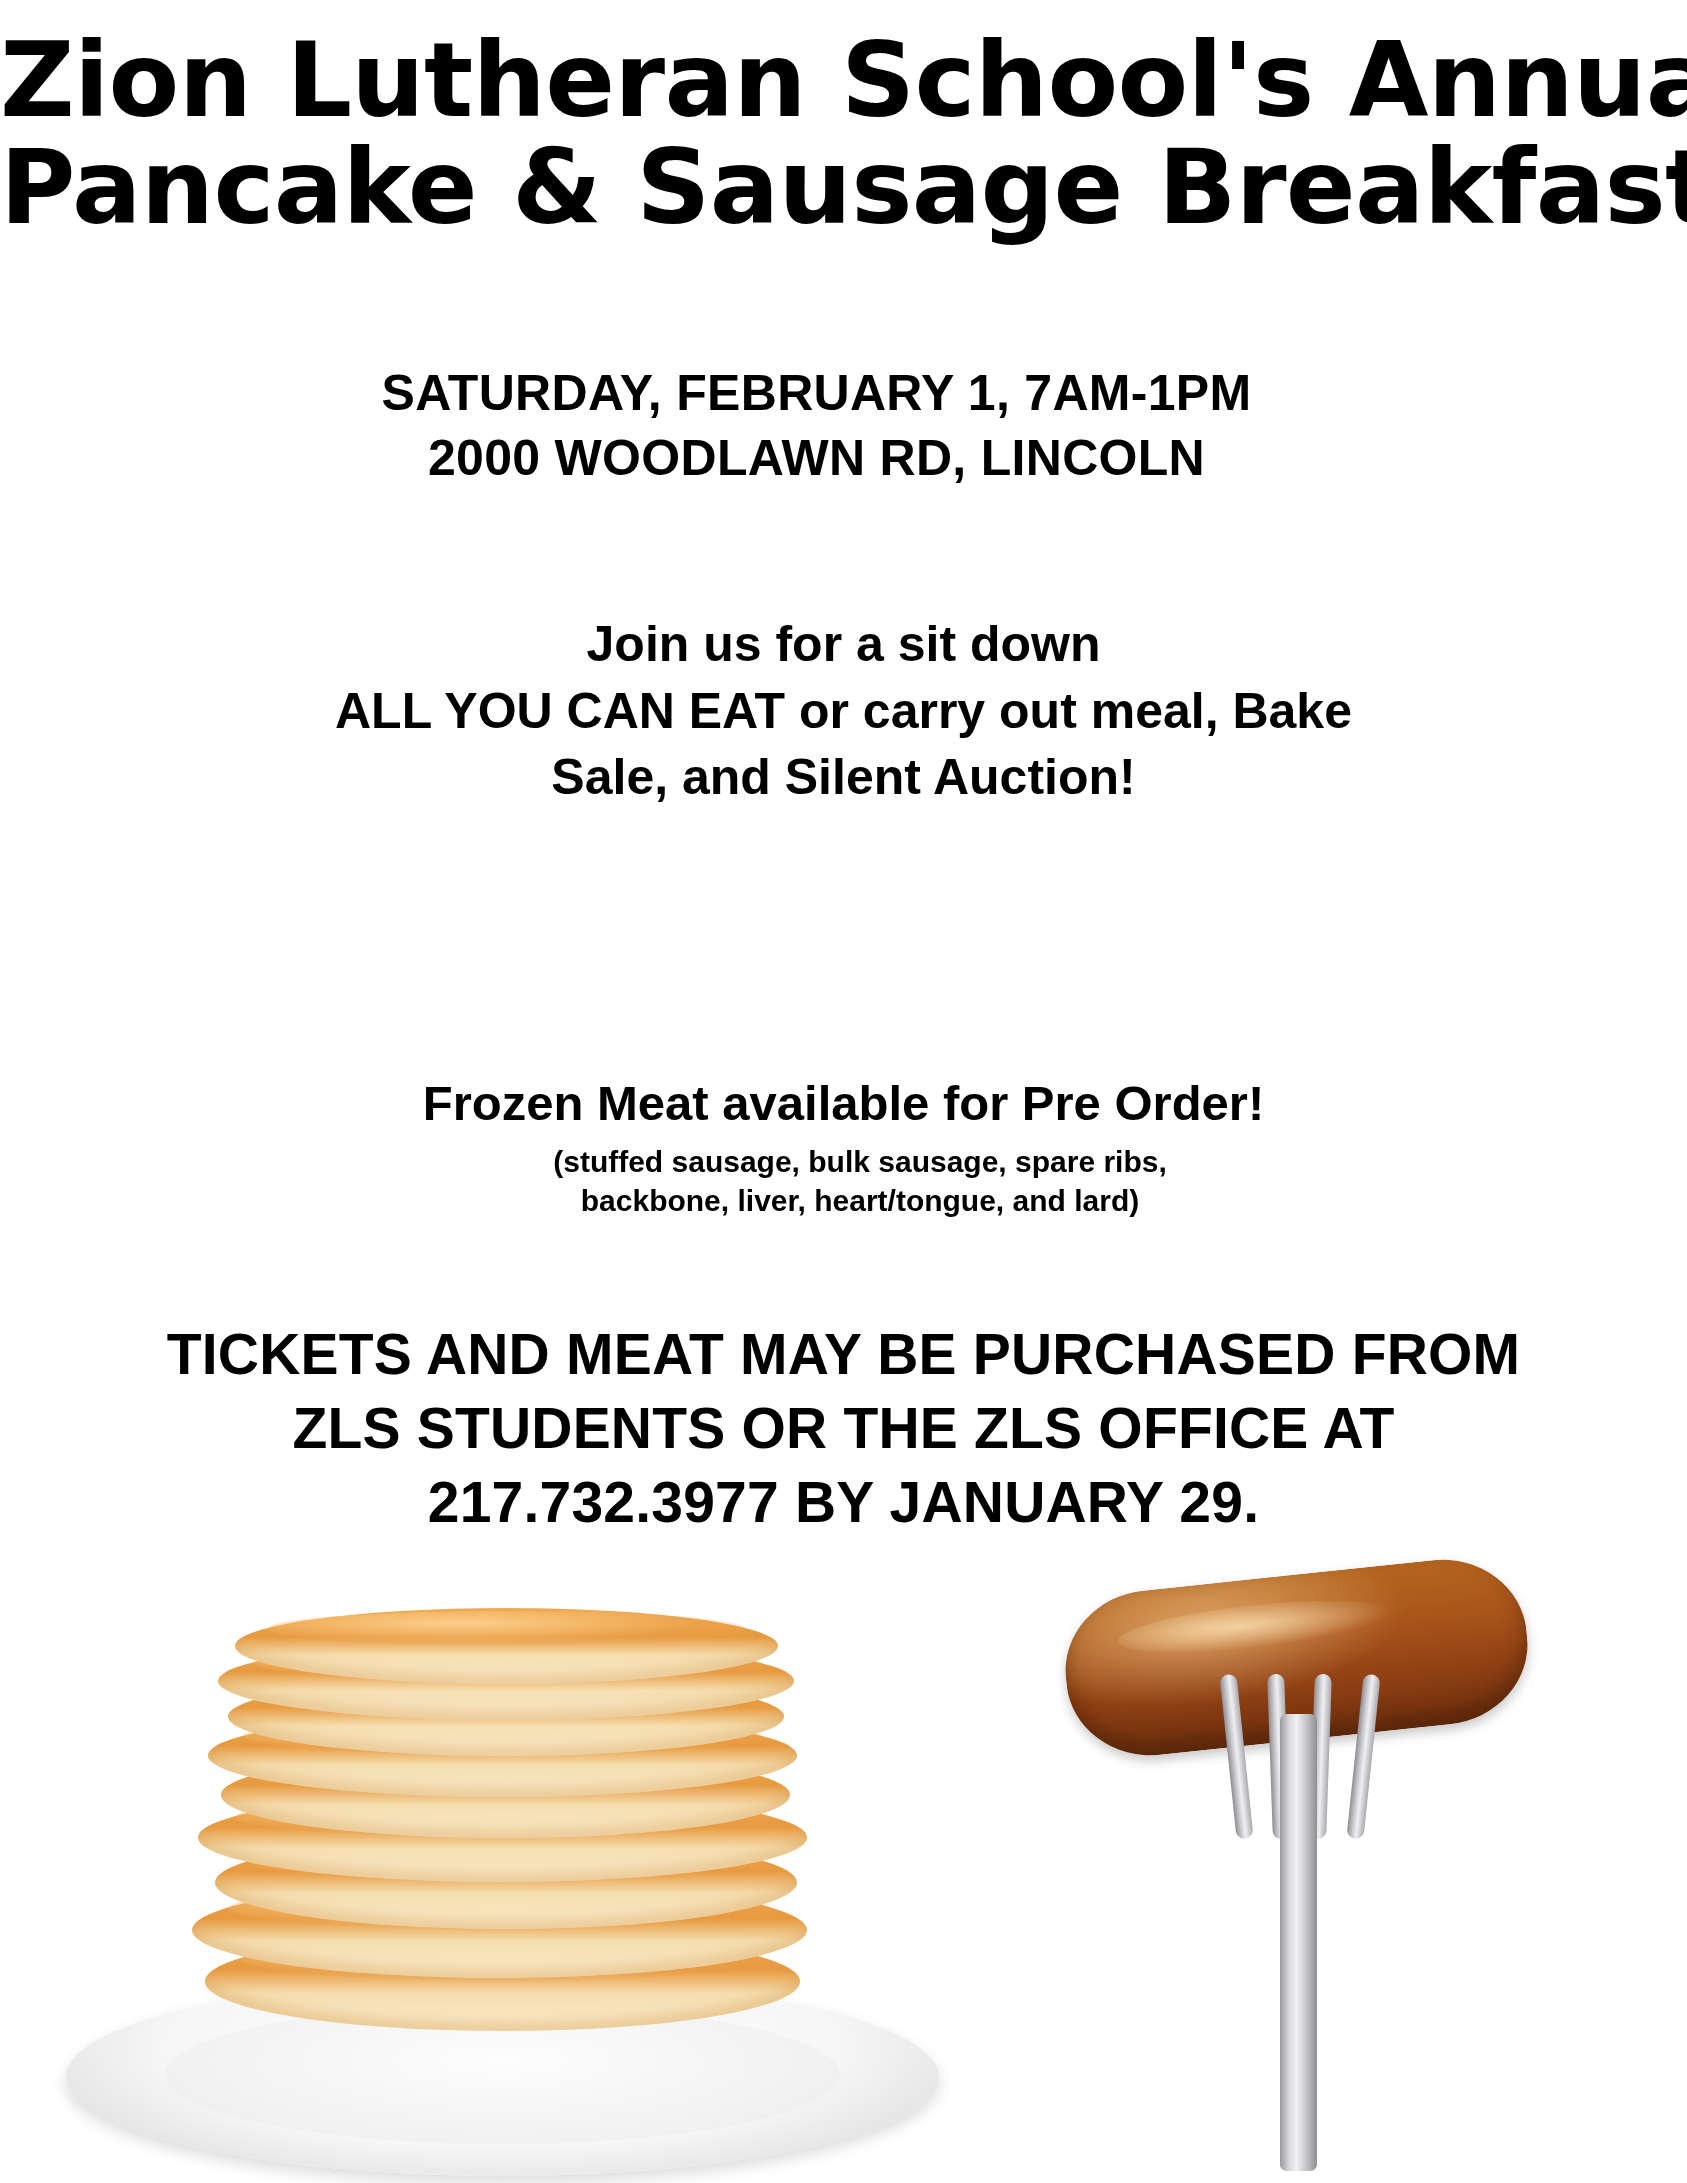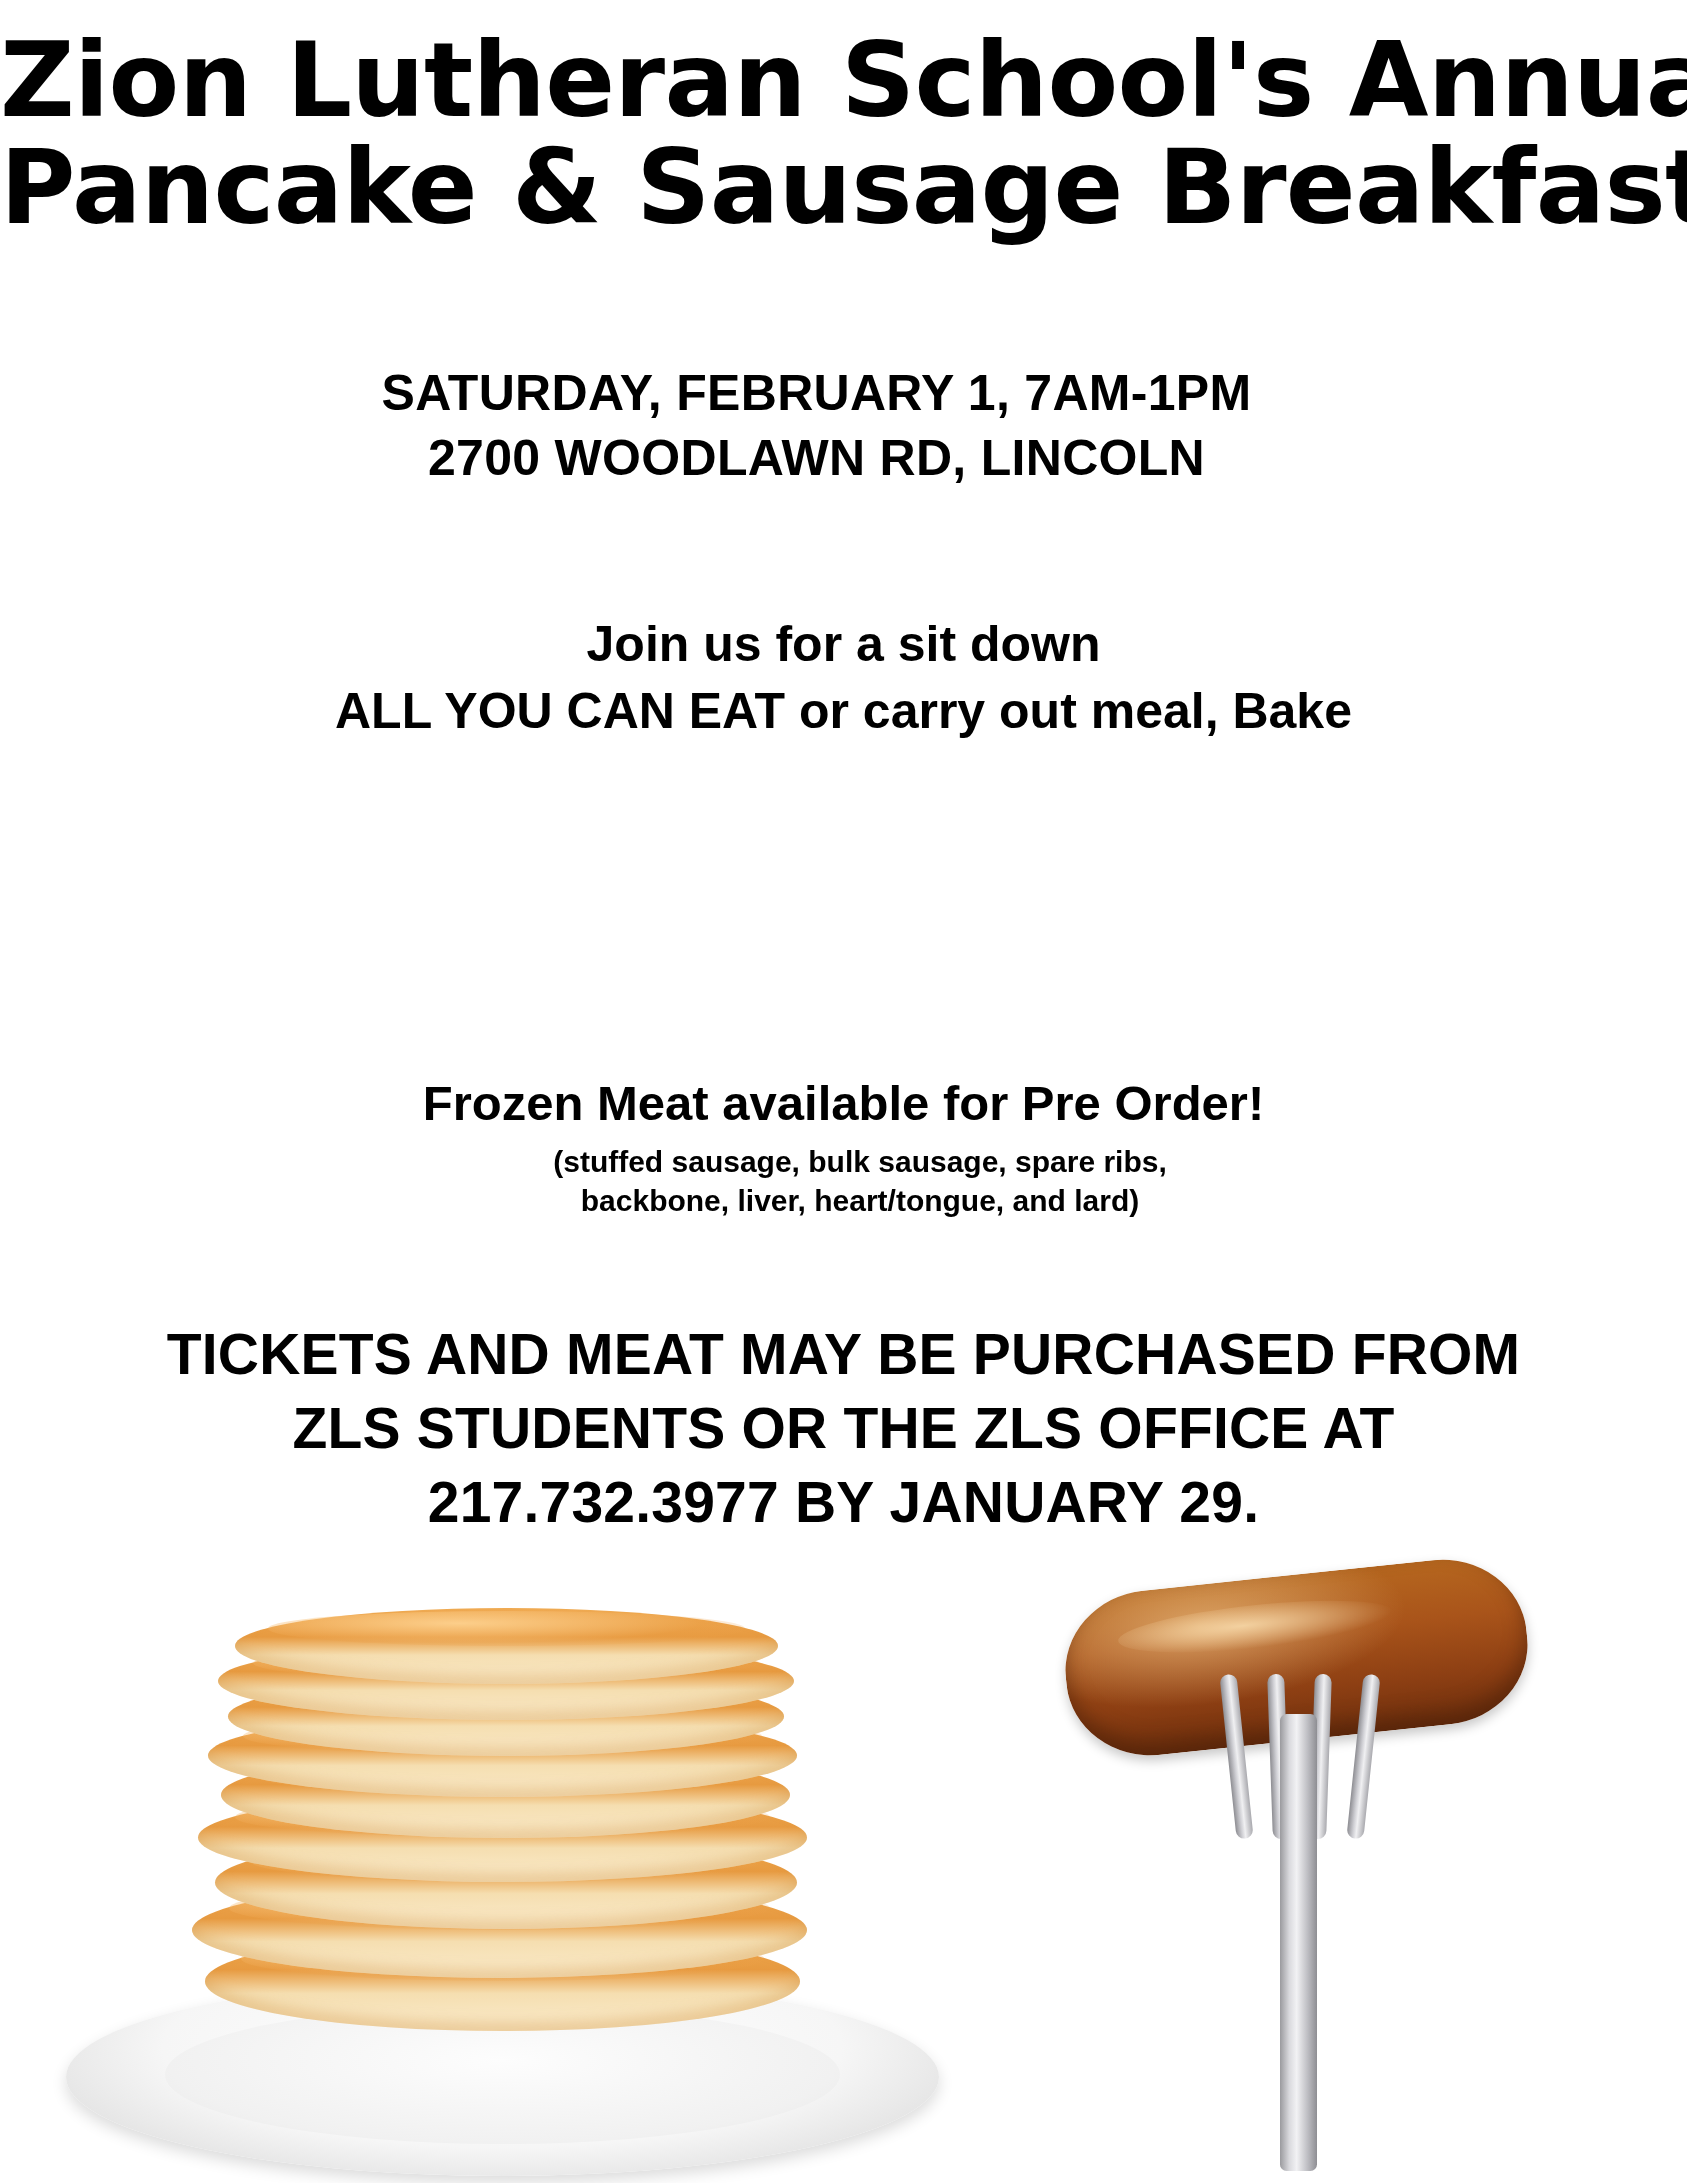--- a/index.html
+++ b/index.html
@@ -240,26 +240,27 @@
 
 <div class="flyer">
 
   <div class="headline">
     <span class="line">Zion Lutheran School's Annual</span>
     <span class="line">Pancake &amp; Sausage Breakfast</span>
   </div>
 
   <div class="whenwhere">
     <div>SATURDAY, FEBRUARY 1, 7AM-1PM</div>
-    <div>2700 WOODLAWN RD, LINCOLN</div>
+    <div>2000 WOODLAWN RD, LINCOLN</div>
   </div>
 
   <div class="intro">
     <div>Join us for a sit down</div>
     <div>ALL YOU CAN EAT or carry out meal, Bake</div>
+    <div>Sale, and Silent Auction!</div>
   </div>
 
 
   <div class="frozen">
     <div class="main">Frozen Meat available for Pre Order!</div>
     <div class="note">
       <div>(stuffed sausage, bulk sausage, spare ribs,</div>
       <div>backbone, liver, heart/tongue, and lard)</div>
     </div>
   </div>

